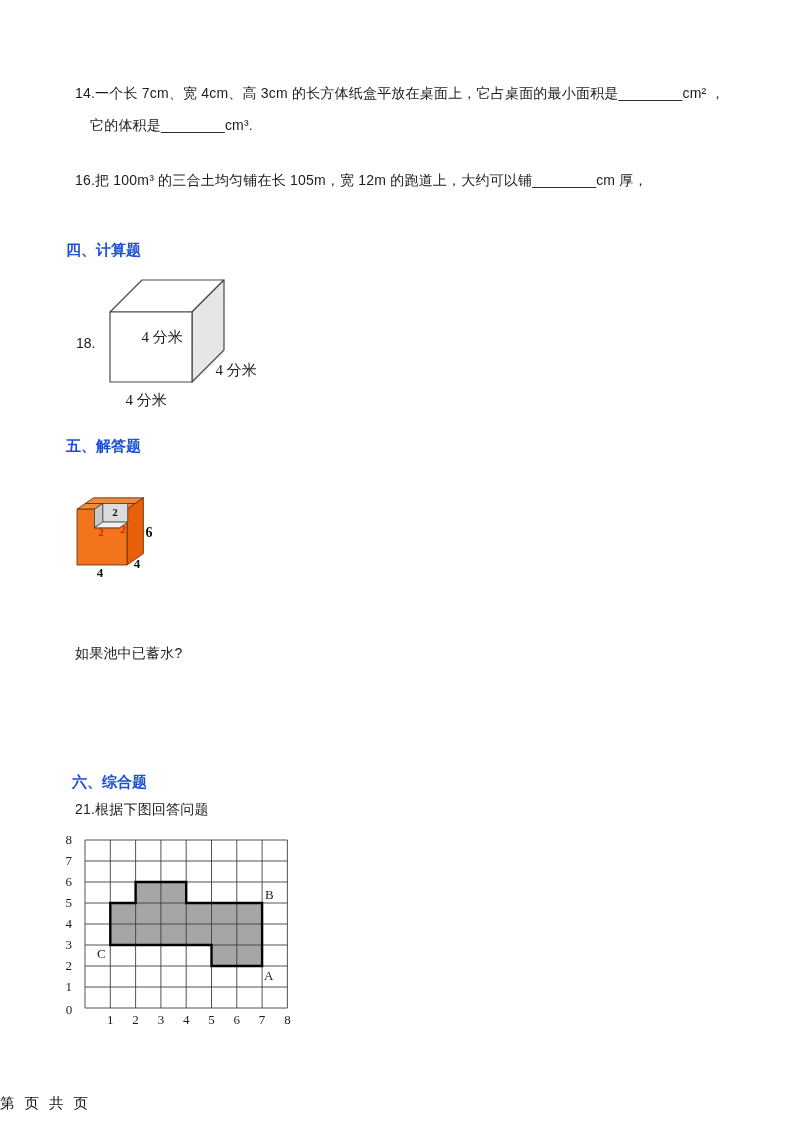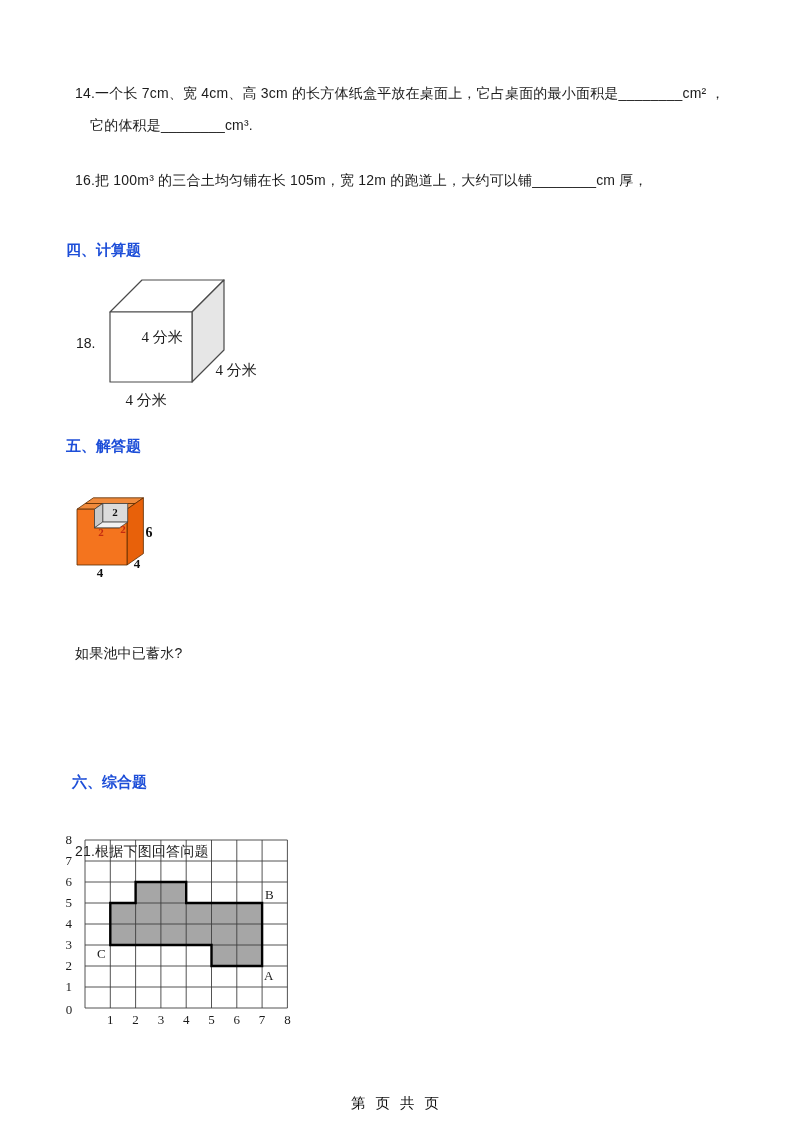--- a/index.html
+++ b/index.html
@@ -5,21 +5,21 @@
   html,body{margin:0;padding:0;background:#fff;}
   .page{
     position:relative;width:793px;height:1122px;background:#ffffff;
     font-family:"Liberation Sans","DejaVu Sans",sans-serif;
     color:#1c1c1c;overflow:hidden;
   }
   .line{position:absolute;white-space:nowrap;font-size:14px;letter-spacing:0.2px;}
   .heading{position:absolute;white-space:nowrap;font-size:15px;font-weight:bold;color:#1d4ed8;}
   .fig-num{position:absolute;font-size:14px;}
   .footer{
-    position:absolute;left:0;top:1094px;width:100%;text-align:center;
+    position:absolute;left:0;top:1094px;width:100%;text-align:left;
     font-size:14.5px;font-weight:500;letter-spacing:3px;color:#111;
   }
   svg{position:absolute;}
   svg text{font-family:"Liberation Serif","DejaVu Serif",serif;}
   .cube18 polygon,.cube18 rect{stroke:#4a4a4a;stroke-width:1.2;stroke-linejoin:round;}
   .cube18 text{font-size:15px;fill:#1c1c1c;}
   .solid19 polygon{stroke:#5a2b00;stroke-width:0.8;stroke-linejoin:round;}
   .solid19 .notch{stroke:#333;stroke-width:0.7;}
   .solid19 text{font-weight:bold;}
   .grid21 .gridline{stroke:#3f3f3f;stroke-width:0.9;fill:none;}
@@ -70,21 +70,21 @@
     <text x="30" y="45" text-anchor="middle" font-size="11" fill="#C42B10">2</text>
     <text x="52" y="42" text-anchor="middle" font-size="11" fill="#C42B10">2</text>
     <text x="78" y="46" text-anchor="middle" font-size="14" fill="#111111">6</text>
     <text x="66" y="77" text-anchor="middle" font-size="13" fill="#111111">4</text>
     <text x="29" y="86" text-anchor="middle" font-size="13" fill="#111111">4</text>
   </svg>
 
   <div class="line" style="left:75px;top:645px;">如果池中已蓄水?</div>
 
   <div class="heading" style="left:72px;top:765px;margin-top:8px;">六、综合题</div>
-  <div class="line" style="left:75px;top:843px;">21.根据下图回答问题</div>
+  <div class="line" style="left:75px;top:801px;">21.根据下图回答问题</div>
 
   <svg class="grid21" style="left:55px;top:830px;" width="248" height="200" viewBox="0 0 248 200">
 
     <polygon points="55.3,73 80.6,73 80.6,52 131.2,52 131.2,73 207.1,73 207.1,136 156.5,136 156.5,115 55.3,115" fill="#A6A6A6"></polygon>
 
     <path class="gridline" d="M30 10V178 M55.3 10V178 M80.6 10V178 M105.9 10V178 M131.2 10V178 M156.5 10V178 M181.8 10V178 M207.1 10V178 M232.4 10V178"></path>
     <path class="gridline" d="M30 178H232.4 M30 157H232.4 M30 136H232.4 M30 115H232.4 M30 94H232.4 M30 73H232.4 M30 52H232.4 M30 31H232.4 M30 10H232.4"></path>
 
     <polygon class="outline" points="55.3,73 80.6,73 80.6,52 131.2,52 131.2,73 207.1,73 207.1,136 156.5,136 156.5,115 55.3,115"></polygon>
 

